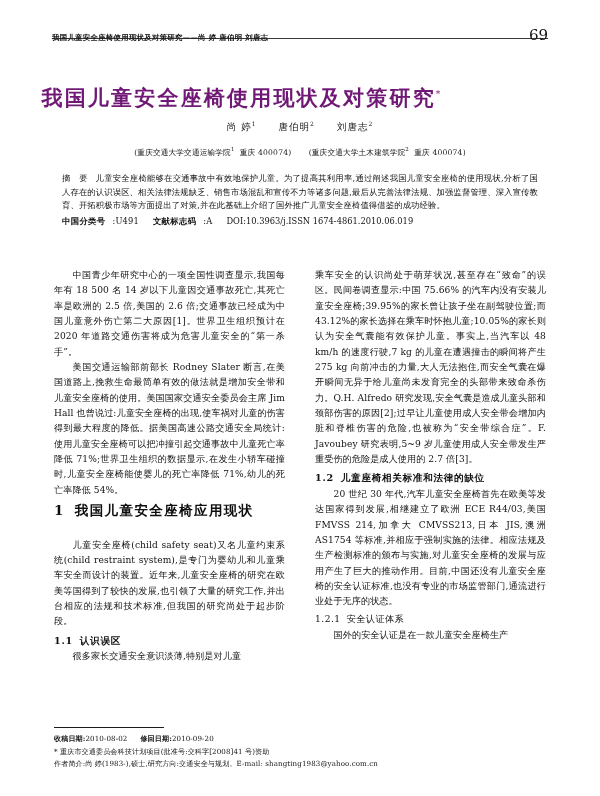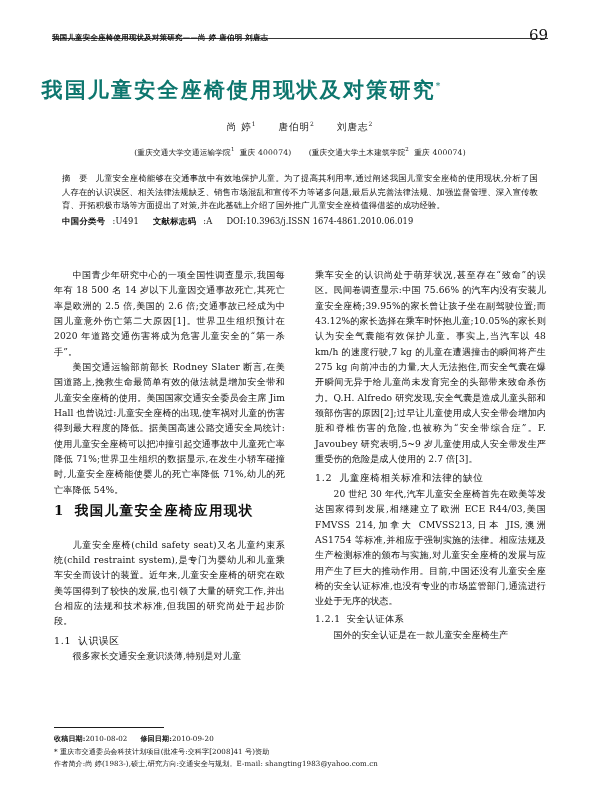--- a/index.html
+++ b/index.html
@@ -55,28 +55,28 @@
     top: 38px;
     width: 496px;
     height: 1.4px;
     background: #1b1b1b;
     opacity: .88;
   }
 
   
   .title {
     position: absolute;
-    left: 0; top: 76px;
+    left: 0; top: 84px;
     width: 484px;
     text-align: center;
     font-family: "DejaVu Serif", "Liberation Serif", serif;
     font-weight: bold;
     font-size: 21px;
     letter-spacing: 2.2px;
-    color: #0f766e;
+    color: #701a75;
   }
   .title sup {
     font-size: 9px;
     font-weight: normal;
     vertical-align: super;
   }
   .authors {
     position: absolute;
     left: 0; top: 120px;
     width: 600px;
@@ -156,21 +156,21 @@
     font-size: 13.5px;
     font-weight: bold;
     letter-spacing: 1.4px;
     color: #101010;
   }
   h2.sec .num { margin-right: 10px; font-weight: bold; }
   h3.sub {
     margin: 3px 0 1px 0;
     font-family: "DejaVu Serif", "Liberation Serif", serif;
     font-size: 9.6px;
-    font-weight: normal;
+    font-weight: bold;
     letter-spacing: .7px;
     color: #111;
   }
   h3.sub .num { margin-right: 7px; }
   h4.subsub {
     margin: 2px 0 1px 0;
     font-family: "DejaVu Serif", "Liberation Serif", serif;
     font-size: 9.1px;
     font-weight: normal;
     letter-spacing: .5px;

